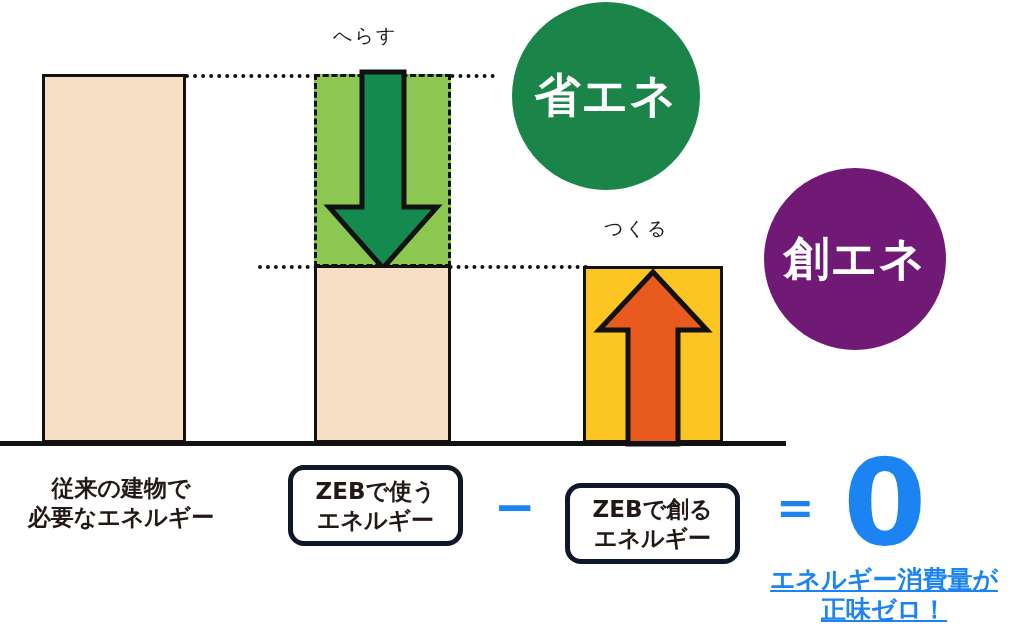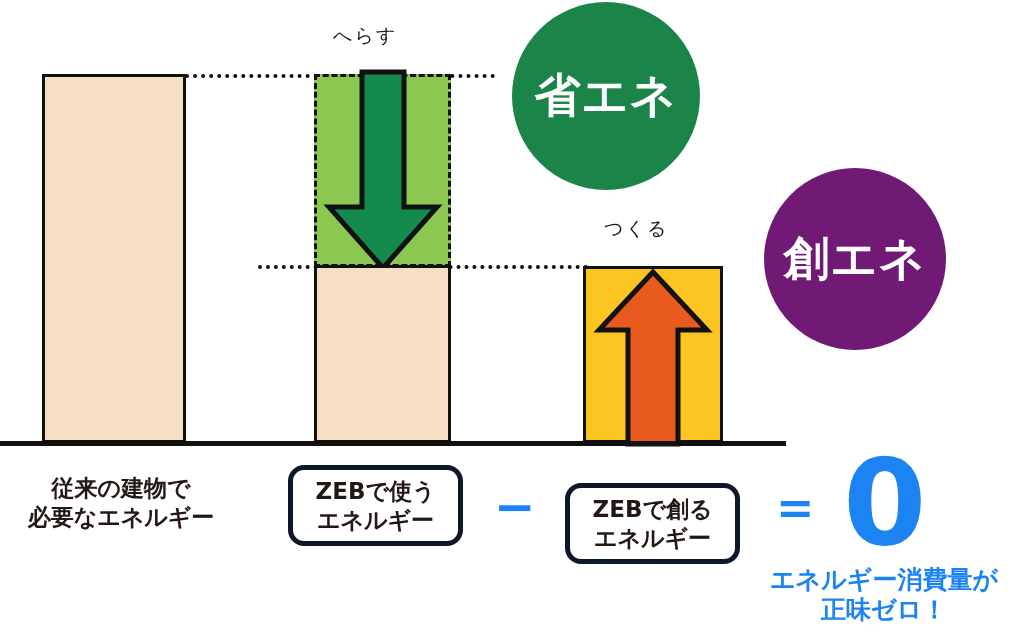--- a/index.html
+++ b/index.html
@@ -128,20 +128,21 @@
 
   .net-zero-text {
     position: absolute;
     color: #1B84F2;
     font-family: "DejaVu Sans", sans-serif;
     font-weight: bold;
     font-size: 25px;
     line-height: 1.2;
     text-align: center;
     white-space: pre-line;
+    text-decoration: underline;
   }
 </style>
 </head>
 <body>
 
 <div id="stage">
 
   <div class="guide" style="left:185px; top:74px; width:310px;"></div>
   <div class="guide" style="left:258px; top:265px; width:330px;"></div>
 

